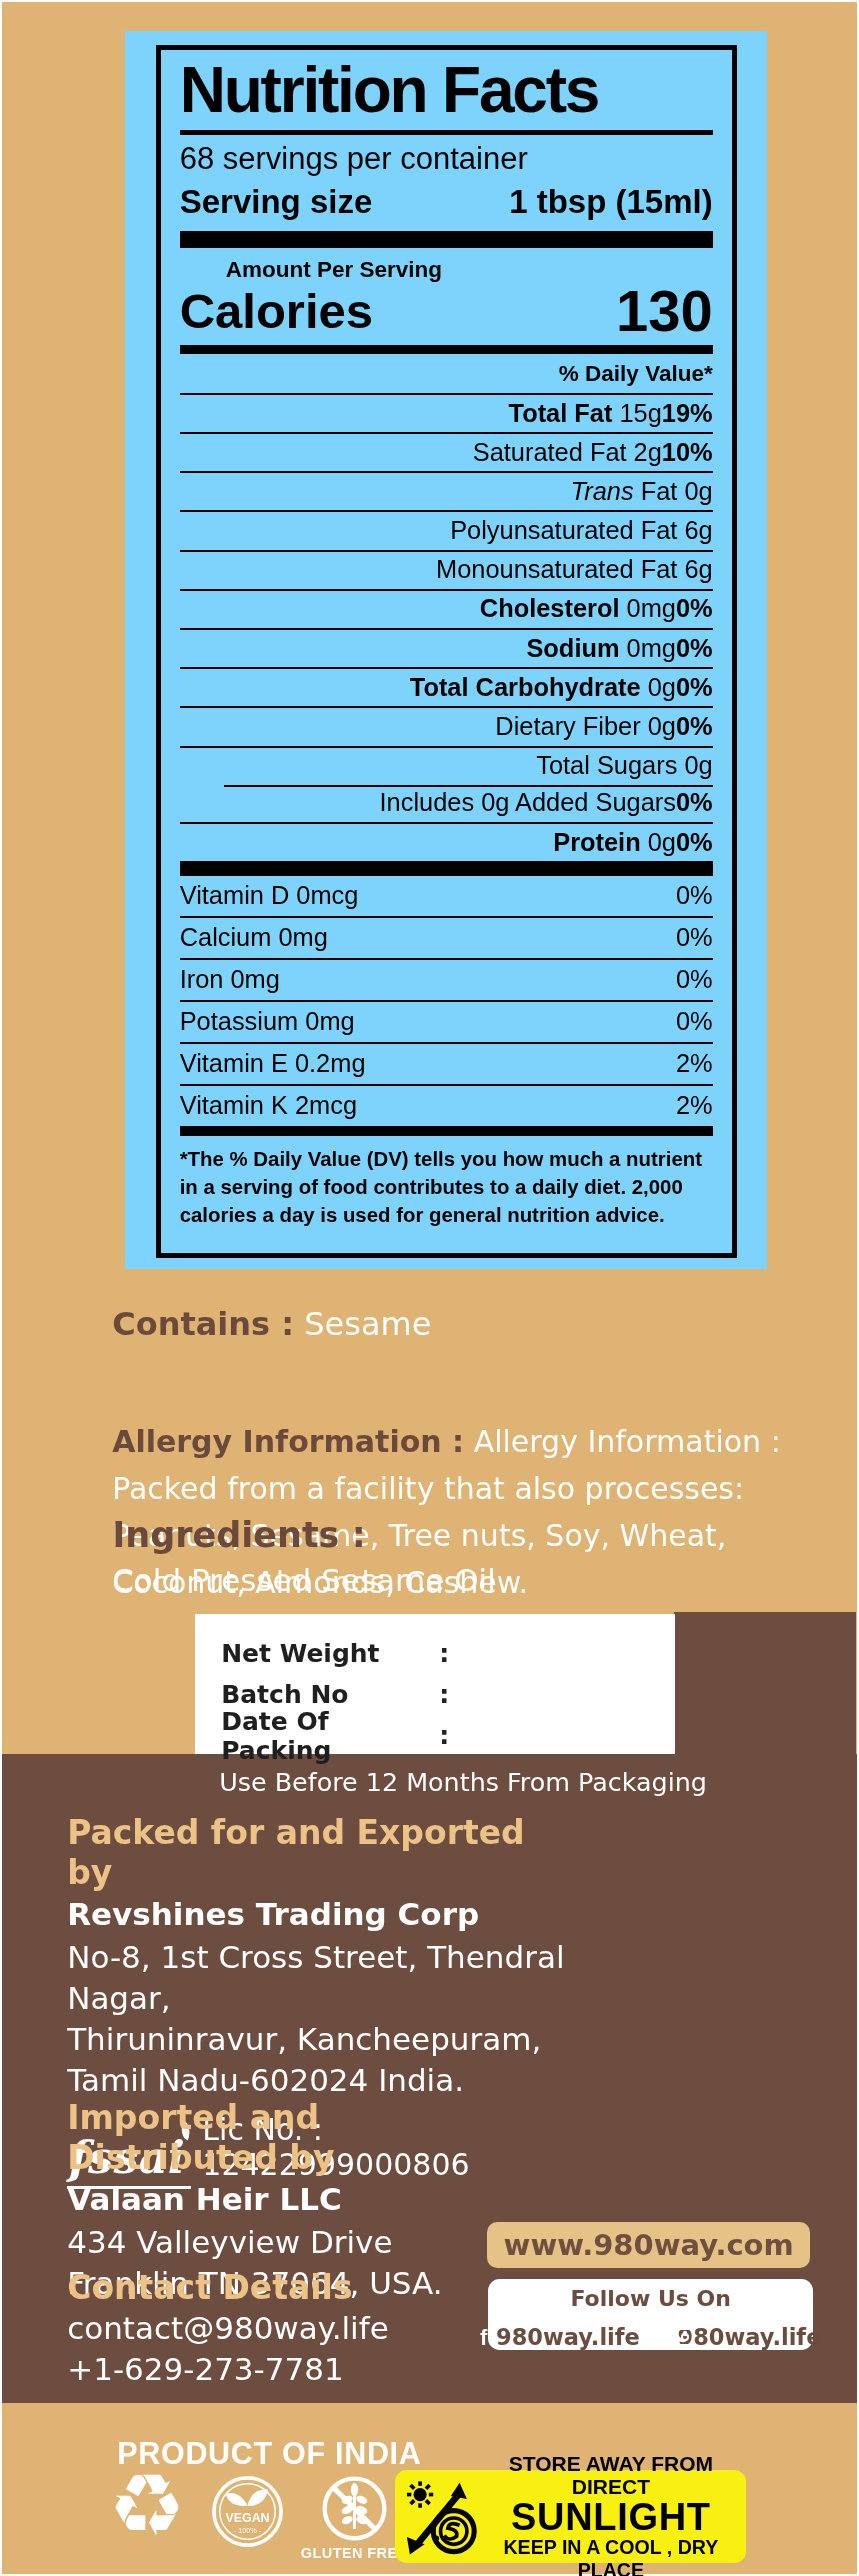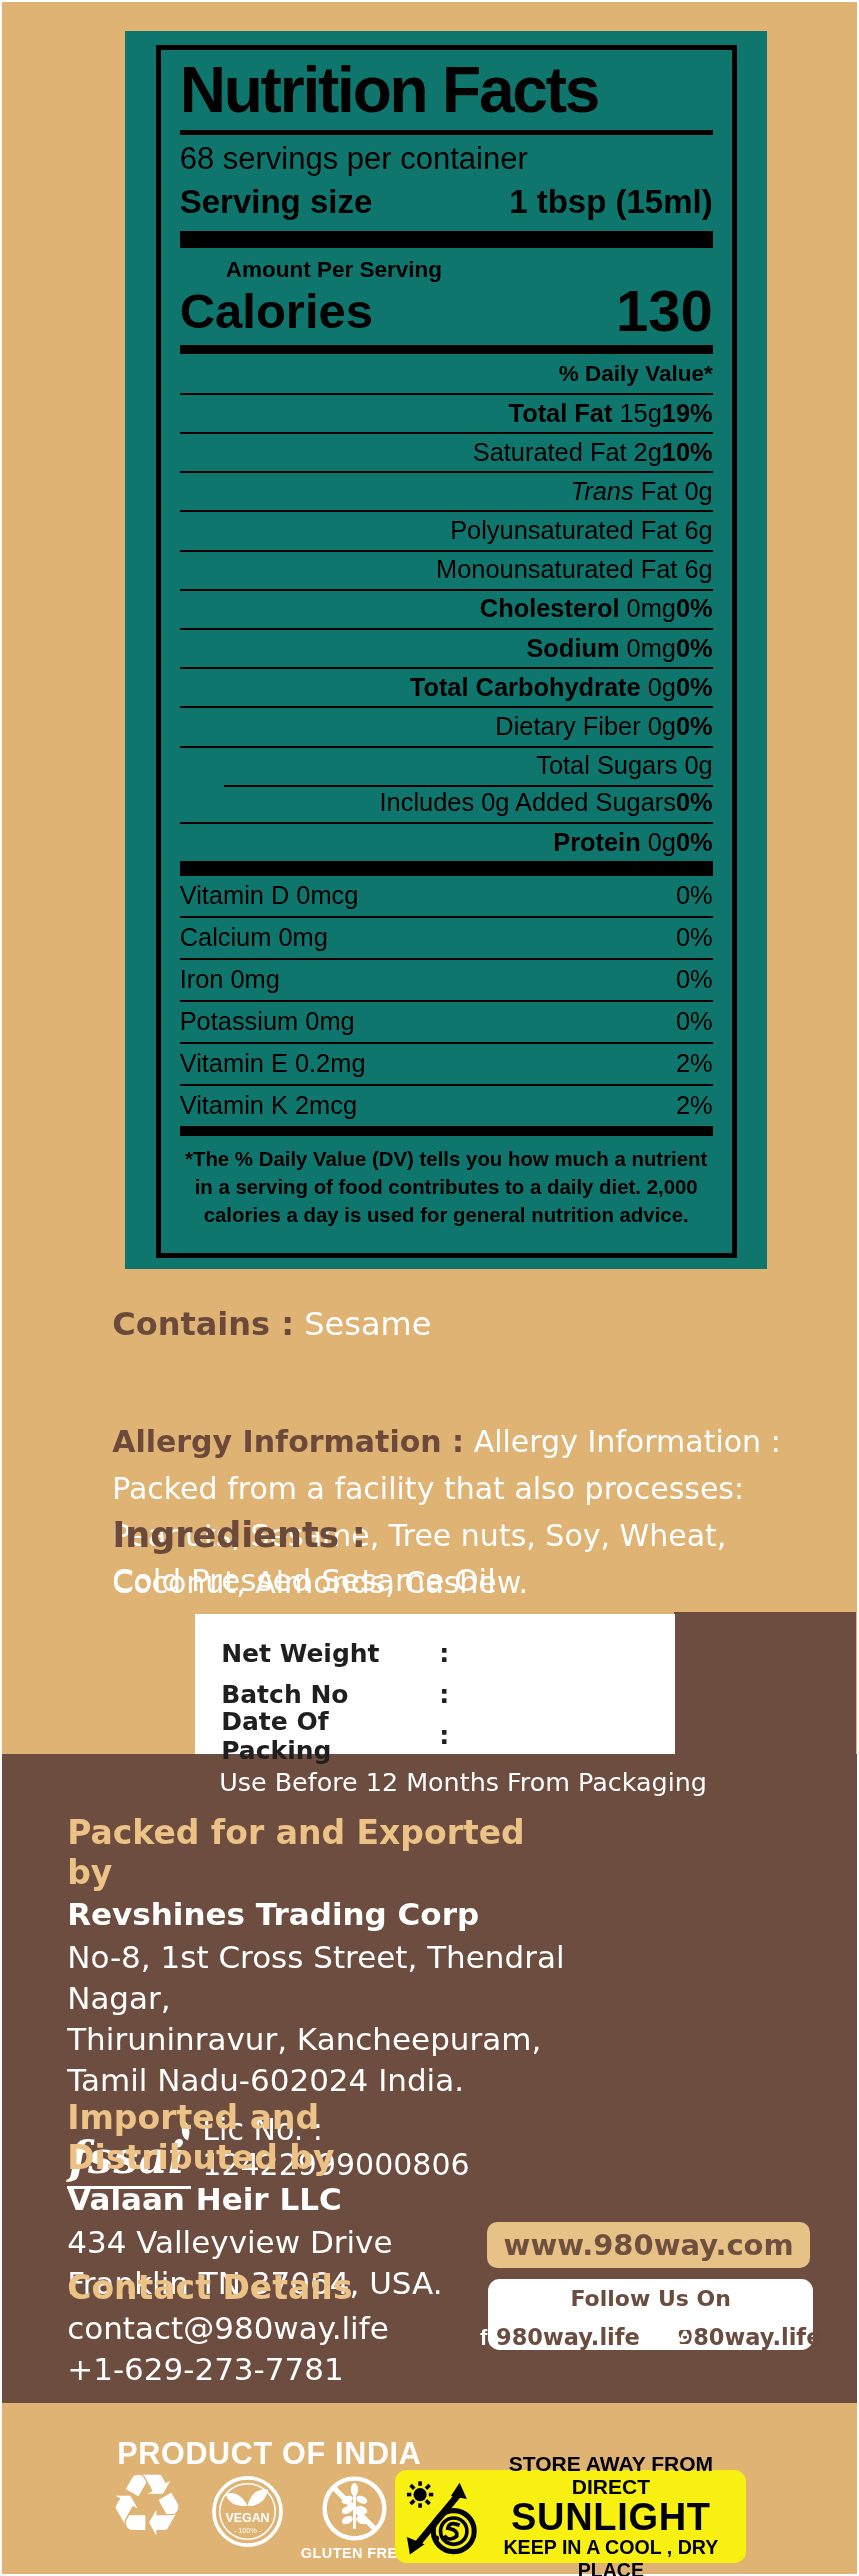--- a/index.html
+++ b/index.html
@@ -1,20 +1,20 @@
 <!DOCTYPE html>
 <html style="font-size:11.6px"><head>
 <meta charset="utf-8">
 <style>
   html,body{margin:0;padding:0;background:#fff;}
   .page{position:relative;width:859px;height:2576px;background:#fff;font-family:"DejaVu Sans",sans-serif;overflow:hidden;}
   .canvas{position:absolute;left:2.2px;top:2.2px;width:855px;height:2572px;background:#DFB374;}
 
   
-  .nfl{position:absolute;left:123px;top:29px;width:642px;height:1238px;background:#0f766e;}
+  .nfl{position:absolute;left:123px;top:29px;width:642px;height:1238px;background:#7dd3fc;}
   .nfl-frame{position:absolute;left:30.5px;top:14px;right:30.5px;bottom:11.6px;border:5.8px solid #000;padding:0 19px;overflow:hidden;color:#000;font-family:"Liberation Sans",sans-serif;}
   .nfl h1{margin:7.3px 0 0;font-weight:700;font-size:64px;line-height:1.06;letter-spacing:-2.2px;}
   .rule-title{height:5.1px;background:#000;margin-top:4.4px;}
   .servings{font-size:31px;line-height:1.3;margin-top:4.4px;font-weight:400;}
   .ssrow{display:flex;justify-content:space-between;font-weight:700;font-size:33px;line-height:1.2;margin:2.9px 0 8.7px;gap:36px;}
   .bar{background:#000;}
   .bar-xl{height:17.4px;margin-top:1.5px;}
   .aps{font-weight:700;font-size:22.5px;margin-top:8.7px;margin-left:46px;}
   .calrow{display:flex;justify-content:space-between;align-items:flex-end;}
   .cal-l{font-weight:700;font-size:49px;line-height:1.05;}
@@ -27,21 +27,21 @@
   .nrow .nl b{font-weight:700;}
   .nrow .nl i{font-style:italic;}
   .ind1 .nl{padding-left:22px;}
   .ind2 .nl{padding-left:38px;}
   .ind3 .nl{padding-left:60px;}
   .np.pb{font-weight:700;}
   .bar-lg{height:14.5px;}
   .mrow{display:flex;justify-content:space-between;align-items:flex-end;padding:5.1px 0 5.8px;font-size:25.4px;line-height:1.15;border-top:2.2px solid #000;}
   .mrow.first{border-top:none;}
   .bar-sm{height:10.2px;}
-  .footnote{margin:8.7px 0 0;font-weight:700;font-size:20.4px;line-height:28px;text-align:center;}
+  .footnote{margin:8.7px 0 0;font-weight:700;font-size:20.4px;line-height:28px;}
 
   
   .lbl-brown{color:#6B4A3C;font-weight:700;}
   .txt-white{color:#fff;font-weight:400;}
   .contains{position:absolute;left:110px;top:1303px;font-size:32px;}
   .allergy{position:absolute;left:110px;top:1416px;width:691px;font-size:30px;line-height:47px;}
   .ing-label{position:absolute;left:110px;top:1513px;font-size:35px;}
   .ing-value{position:absolute;left:110px;top:1560px;font-size:31px;}
 
   

